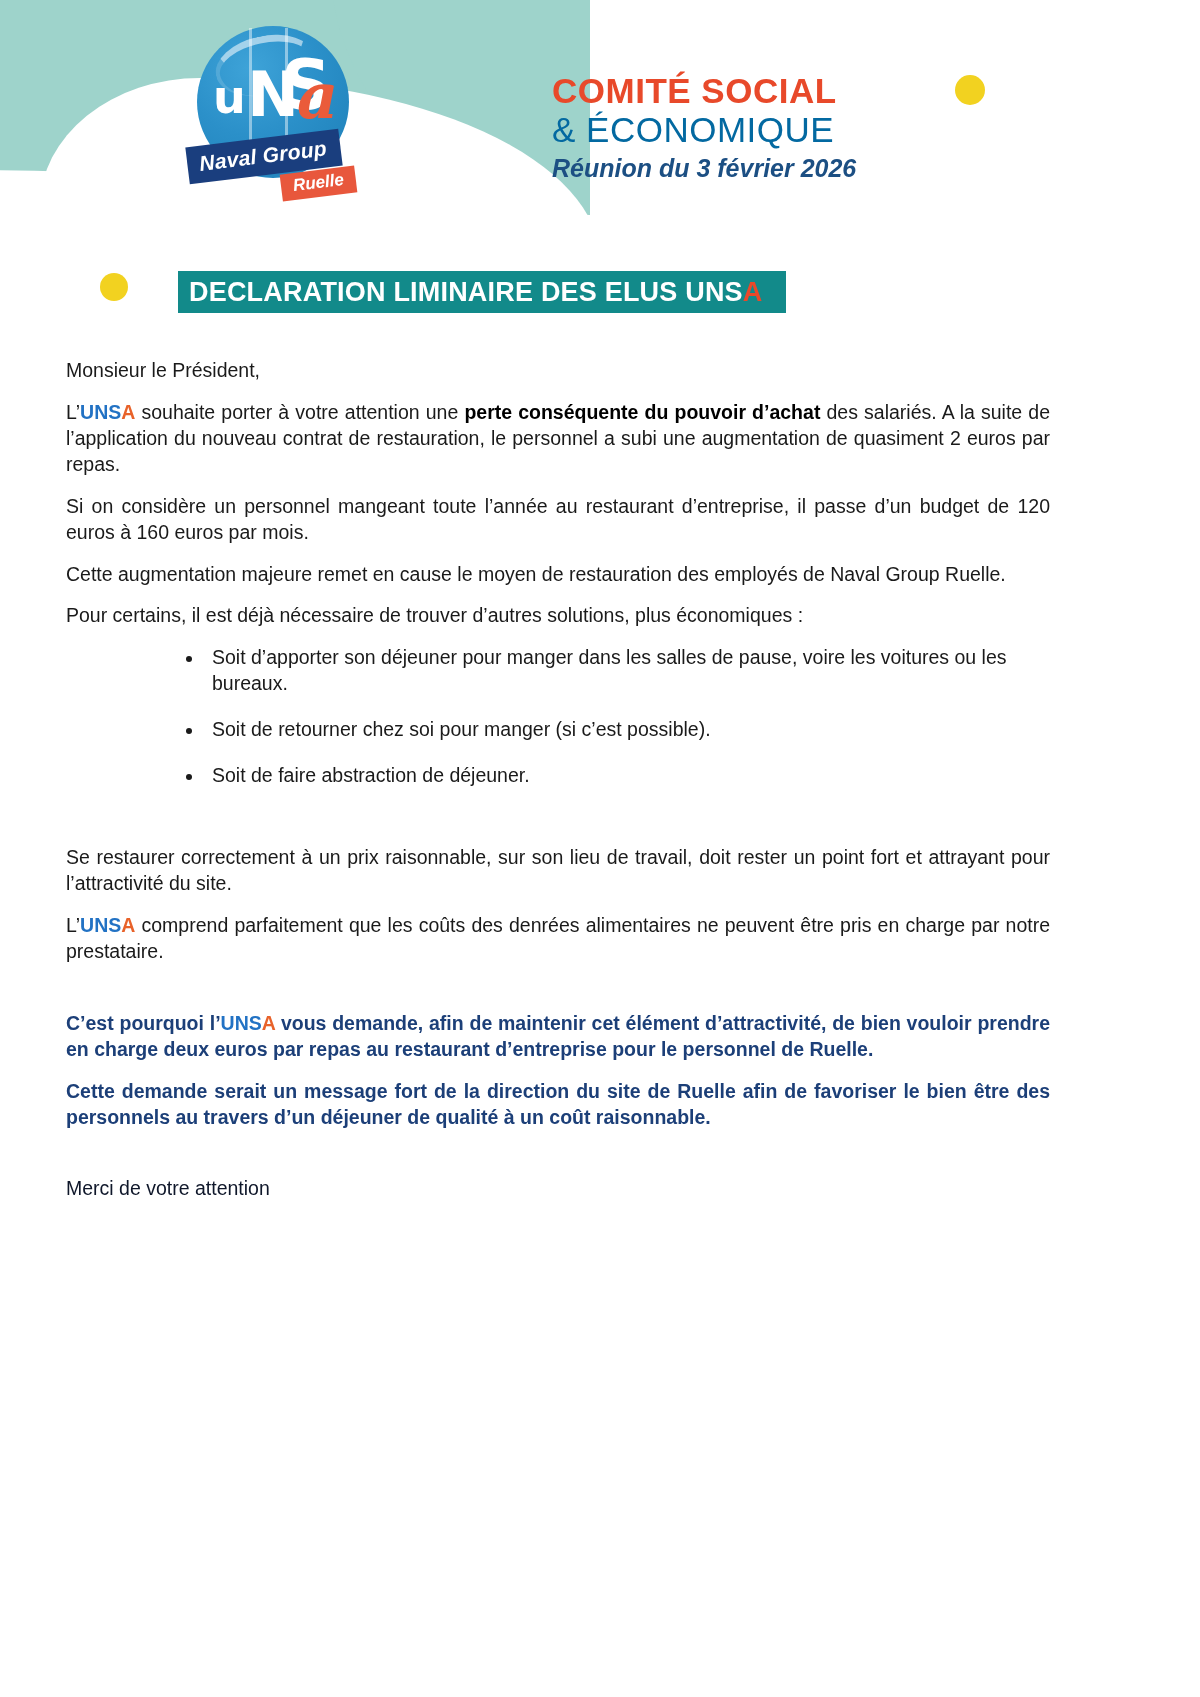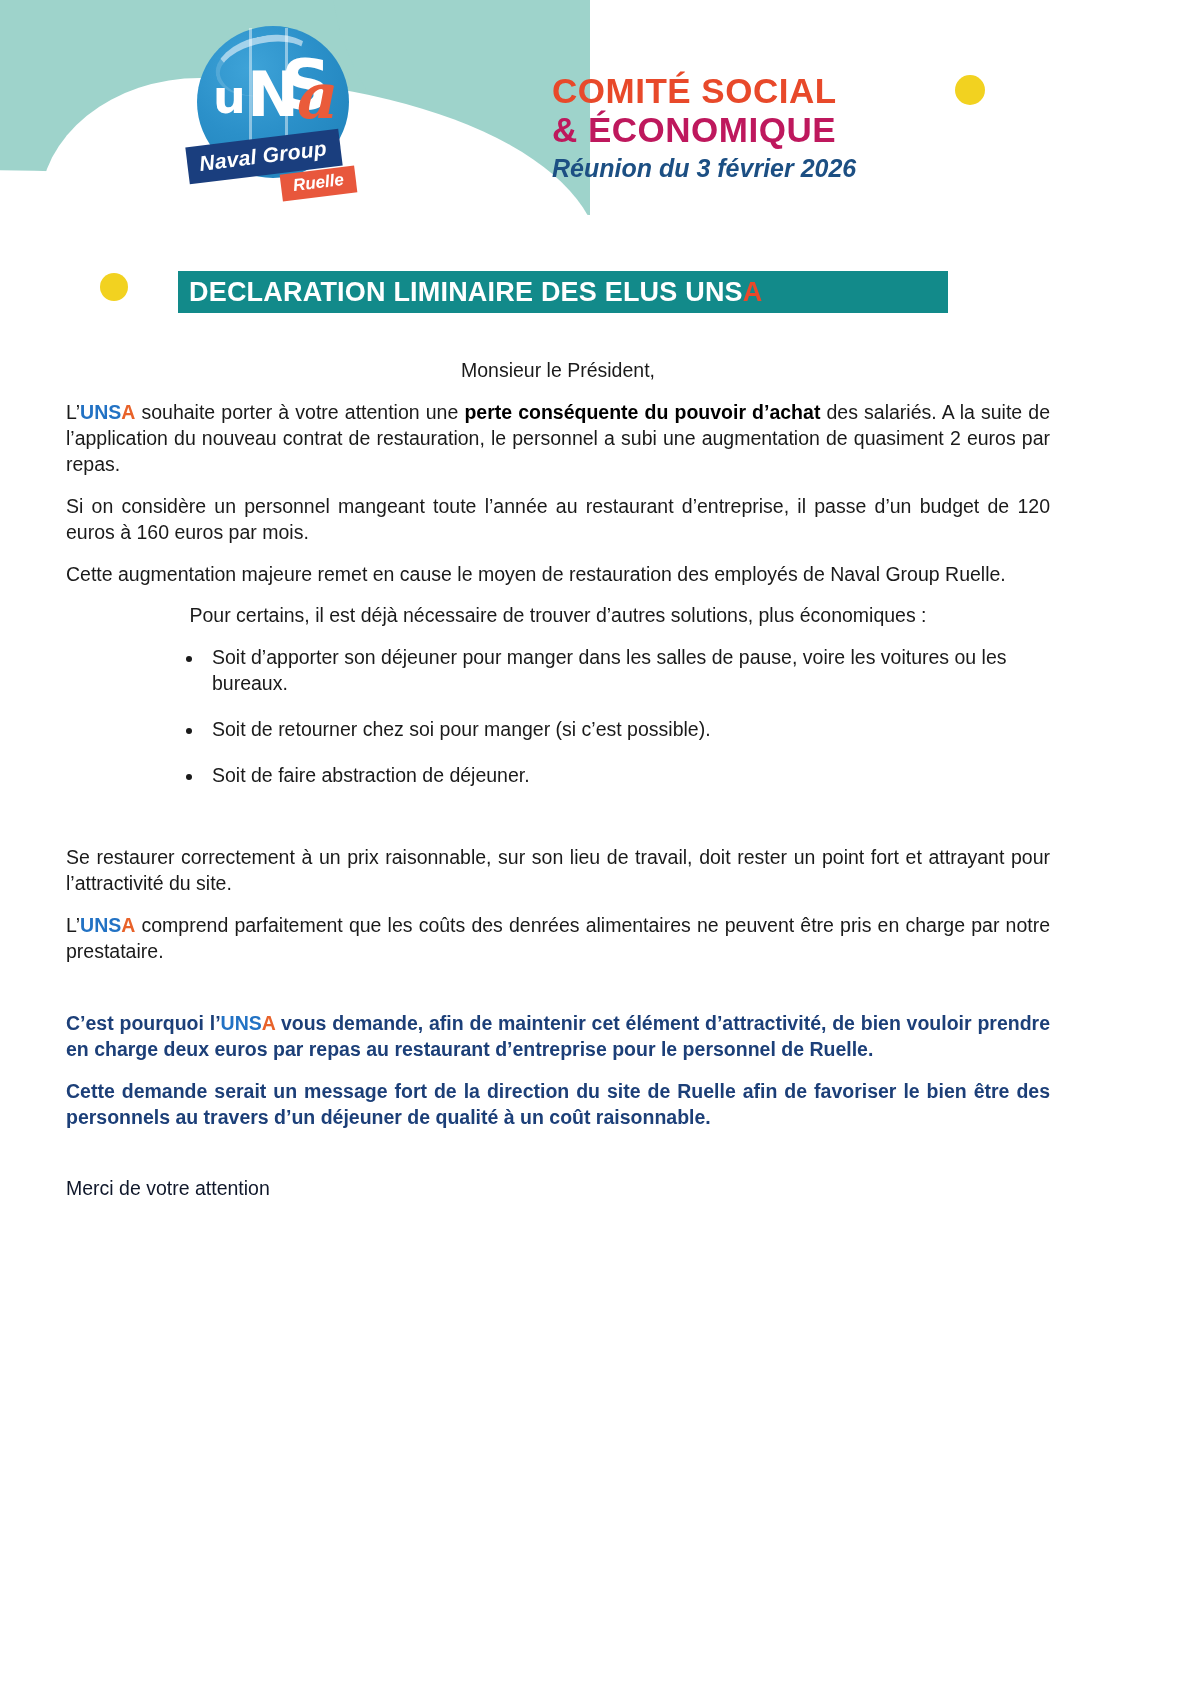--- a/index.html
+++ b/index.html
@@ -150,22 +150,22 @@
   .hdr-line1 {
     font-size: 35px;
     font-weight: bold;
     color: #e8492a;
     letter-spacing: 0.5px;
     line-height: 1.08;
     white-space: nowrap;
   }
   .hdr-line2 {
     font-size: 35px;
-    font-weight: bold;
-    color: #be185d;
+    font-weight: normal;
+    color: #0369a1;
     letter-spacing: 0.5px;
     line-height: 1.12;
     white-space: nowrap;
   }
   .hdr-line3 {
     margin-top: 5px;
     font-size: 25px;
     font-style: italic;
     font-weight: bold;
     color: #1c4f83;
@@ -178,21 +178,21 @@
     background: #f2d220;
   }
   .dot-top-right { left: 955px; top: 75px; width: 30px; height: 30px; }
   .dot-title { left: 100px; top: 273px; width: 28px; height: 28px; }
 
   
   .title-banner {
     position: absolute;
     left: 178px;
     top: 271px;
-    width: 770px;
+    width: 608px;
     height: 42px;
     background: #128a8a;
     display: flex;
     align-items: center;
     padding-left: 11px;
     box-sizing: border-box;
   }
   .title-banner .t {
     font-size: 27px;
     font-weight: bold;
@@ -209,21 +209,21 @@
     top: 358px;
     width: 984px;
   }
   p.para {
     margin: 0 0 16px 0;
     font-size: 19.5px;
     line-height: 1.33;
     color: #1a1a1a;
     text-align: justify;
   }
-  p.para.nojust { text-align: center; }
+  p.para.nojust { text-align: left; }
   .b-navy { font-weight: bold; color: #000000; }
   .unsa-u { color: #2272c4; font-weight: bold; }
   .unsa-a { color: #e8622a; font-weight: bold; }
   .unsa-u-b { color: #2272c4; }
   .unsa-a-b { color: #e8622a; }
 
   ul.bullets {
     margin: 10px 0 0 0;
     padding: 0 0 0 112px;
     list-style: none;

